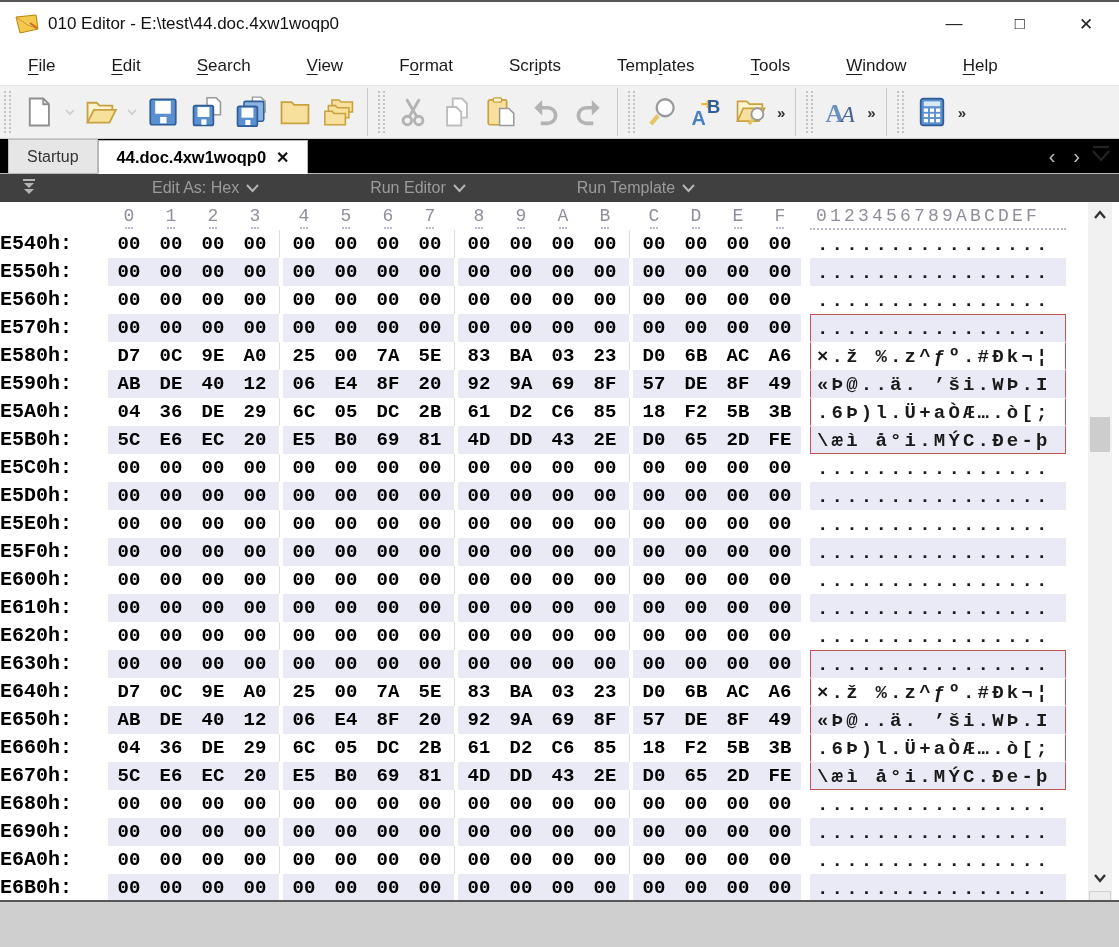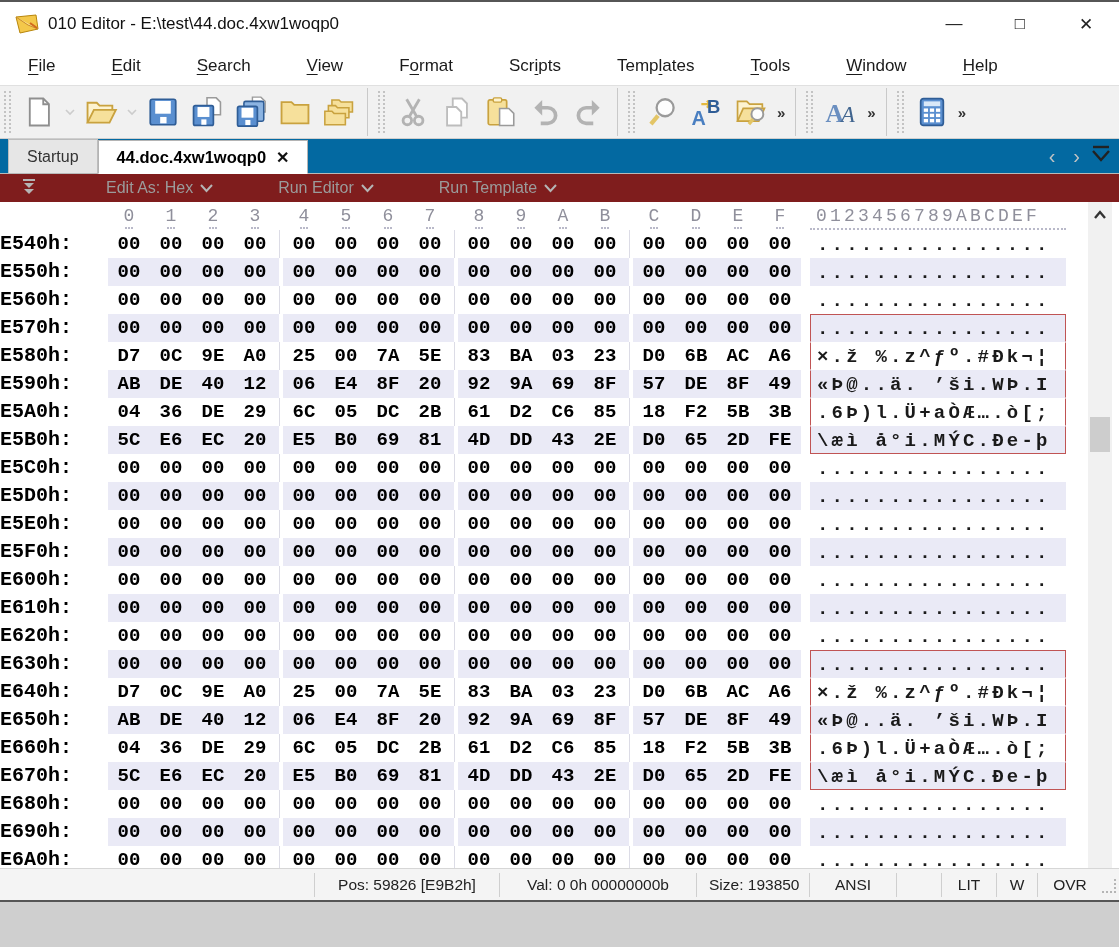--- a/index.html
+++ b/index.html
@@ -19,30 +19,30 @@
   
   .toolbar{position:absolute;top:83px;left:0;right:0;height:54px;background:#f1f1f1;
     border-top:1px solid #e0e0e0;border-bottom:1px solid #cfcfcf;display:flex;align-items:center;box-sizing:border-box;}
   .tbtn{width:44px;height:44px;display:flex;align-items:center;justify-content:center;}
   .tbtn svg{width:34px;height:34px;}
   .tb-chevron{width:18px;height:44px;display:flex;align-items:center;justify-content:center;}
   .grip{width:3px;height:42px;border-left:2px dotted #c3c3c3;border-right:2px dotted #c3c3c3;margin:0 6px 0 4px;}
   .tb-sep{width:1px;height:48px;background:#c9c9c9;margin:0 6px;}
   .overflow{font-size:15px;color:#333;font-weight:bold;padding:0 4px;align-self:center;}
   
-  .tabbar{position:absolute;top:137px;left:0;right:0;height:35px;background:#0369a1;border-bottom:1px solid #b9b9b9;display:flex;align-items:flex-end;box-sizing:border-box;}
+  .tabbar{position:absolute;top:137px;left:0;right:0;height:35px;background:#000000;border-bottom:1px solid #b9b9b9;display:flex;align-items:flex-end;box-sizing:border-box;}
   .tab{height:34px;display:flex;align-items:center;padding:0 18px;font-size:16px;box-sizing:border-box;}
   .tab.inactive{background:#e6e6e6;border:1px solid #bdbdbd;border-bottom:none;color:#333;margin-left:8px;}
   .tab.active{background:#fff;border:1px solid #b4b4b4;border-bottom:1px solid #fff;font-weight:bold;color:#000;margin-bottom:-1px;font-size:16.5px;}
   .tab-close{margin-left:10px;font-weight:bold;font-size:16px;color:#111;}
   .tab-nav{margin-left:auto;display:flex;align-items:center;height:100%;padding-right:6px;}
   .tab-arrow{color:#c4c4c4;font-size:20px;padding:0 9px;}
   .tab-list-btn svg{width:24px;height:20px;}
   
-  .editbar{position:absolute;top:172px;left:0;right:0;height:28px;background:#7f1d1d;display:flex;align-items:center;color:#9b9b9b;font-size:16px;}
+  .editbar{position:absolute;top:172px;left:0;right:0;height:28px;background:#404040;display:flex;align-items:center;color:#9b9b9b;font-size:16px;gap:46px;}
   .editbar .chip{display:flex;align-items:center;gap:6px;margin-left:64px;}
   .dd-icon{margin-left:16px;width:26px;height:20px;}
   .hexheader{position:absolute;top:200px;left:0;width:1088px;height:28px;}
   .rows{position:absolute;top:228px;left:0;width:1088px;height:687px;overflow:hidden;background:#fff;}
   .hexrow{display:flex;height:28px;line-height:28px;}
   .addr{width:108px;box-sizing:border-box;font-family:"Liberation Mono","DejaVu Sans Mono",monospace;font-size:20px;font-weight:bold;color:#000;}
   .group{display:flex;width:168px;padding-right:3px;border-right:1px solid #dcdce6;margin-right:3px;}
   .group.last{border-right:none;padding-right:0;margin-right:0;}
   .byte{width:42px;text-align:center;font-family:"Liberation Mono","DejaVu Sans Mono",monospace;font-size:19px;font-weight:bold;color:#000;}
   .ascii{width:256px;margin-left:9px;padding-left:6px;box-sizing:border-box;font-family:Liberation Mono, monospace;
@@ -1042,26 +1042,14 @@
     </div>
     <div class="vs-thumb"></div>
     <div class="vs-arrow vs-down">
       <svg width="14" height="10" viewBox="0 0 14 10">
           <path d="M2 2 L7 8 L12 2" fill="none" stroke="#333" stroke-width="2.4"></path>
         </svg>
     </div>
     <div class="vs-corner"></div>
   </div>
 
-  <div class="statusbar">
-    <div class="sb-spacer"></div>
-    <div class="sb-cell sb-pos">Pos: 59826 [E9B2h]</div>
-    <div class="sb-cell sb-val">Val: 0 0h 00000000b</div>
-    <div class="sb-cell sb-size">Size: 193850</div>
-    <div class="sb-cell sb-ansi">ANSI</div>
-    <div class="sb-cell sb-blank"></div>
-    <div class="sb-cell sb-lit">LIT</div>
-    <div class="sb-cell sb-w">W</div>
-    <div class="sb-cell sb-ovr">OVR</div>
-    <div class="sb-grip"></div>
-  </div>
 
 </div>
 
 </body></html>

